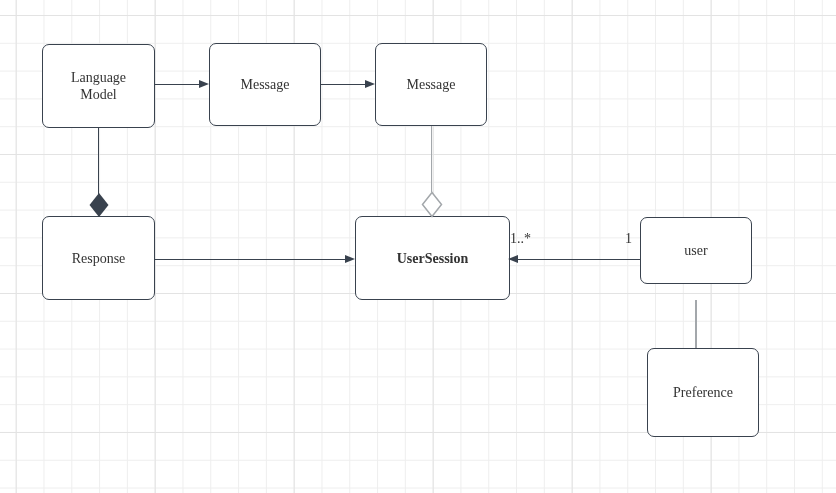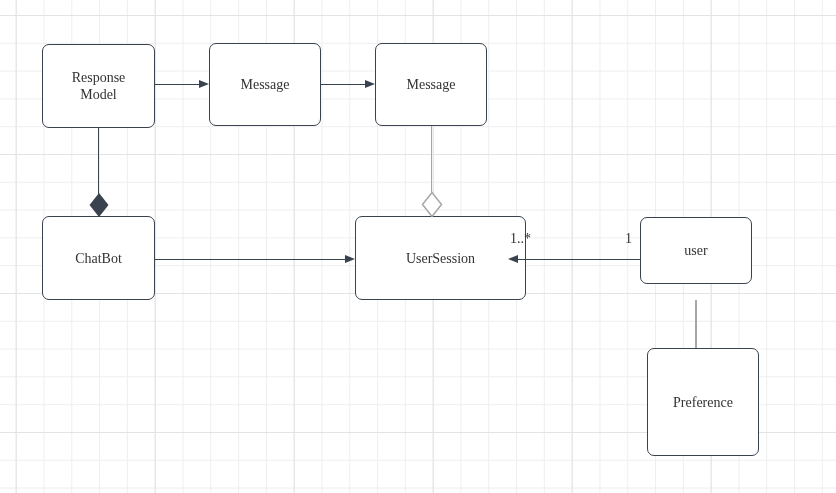--- a/index.html
+++ b/index.html
@@ -50,45 +50,45 @@
     position:absolute;
     font-size:14px;color:#333333;
   }
 </style>
 </head>
 <body>
 
 <div class="canvas">
 
   <div class="node" style="left:42px;top:44px;width:113px;height:84px;">
-    <span class="node-label">Response
+    <span class="node-label">Language
 Model</span>
   </div>
 
   <div class="node" style="left:209px;top:43px;width:112px;height:83px;">
     <span class="node-label">Message</span>
   </div>
 
   <div class="node" style="left:375px;top:43px;width:112px;height:83px;">
     <span class="node-label">Message</span>
   </div>
 
   <div class="node" style="left:42px;top:216px;width:113px;height:84px;">
-    <span class="node-label">ChatBot</span>
+    <span class="node-label">Response</span>
   </div>
 
-  <div class="node" style="left:355px;top:216px;width:171px;height:84px;">
+  <div class="node" style="left:355px;top:216px;width:155px;height:84px;font-weight:bold;">
     <span class="node-label">UserSession</span>
   </div>
 
   <div class="node" style="left:640px;top:217px;width:112px;height:67px;">
     <span class="node-label">user</span>
   </div>
 
-  <div class="node" style="left:647px;top:348px;width:112px;height:108px;">
+  <div class="node" style="left:647px;top:348px;width:112px;height:89px;">
     <span class="node-label">Preference</span>
   </div>
 
   <div class="hline" style="left:155px;top:83.5px;width:45px;"></div>
   <div class="arrow-right" style="left:199px;top:79.8px;"></div>
 
   <div class="hline" style="left:321px;top:83.5px;width:45px;"></div>
   <div class="arrow-right" style="left:365px;top:79.8px;"></div>
 
   <div class="hline" style="left:155px;top:258.5px;width:191px;"></div>

